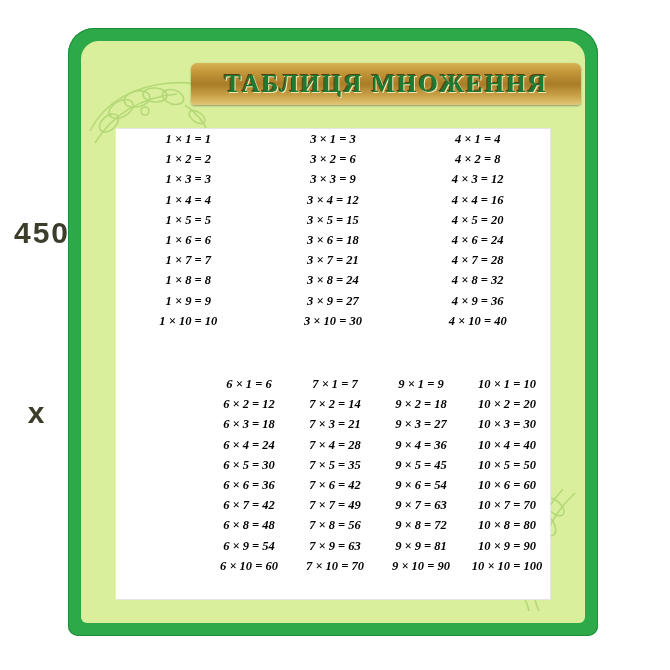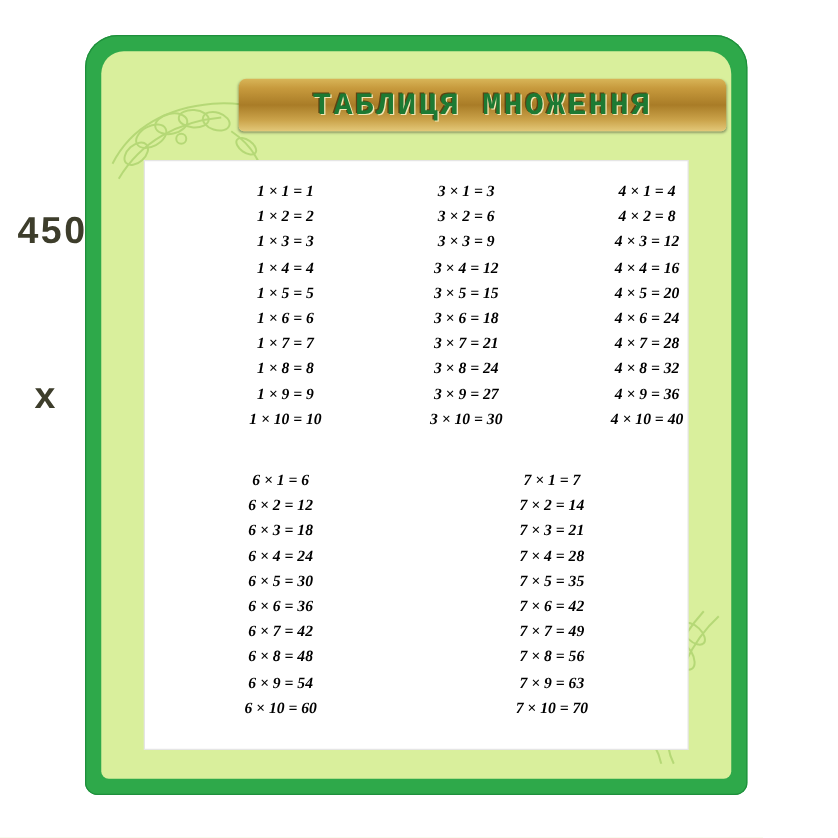--- a/index.html
+++ b/index.html
@@ -31,21 +31,21 @@
     width: 46px;
     text-align: center;
     font-family: "Liberation Sans", sans-serif;
     font-size: 30px;
     font-weight: bold;
     color: #3d3d2b;
     letter-spacing: 2px;
     line-height: 44px;
     white-space: pre;
   }
-  #dimension-label .dl-line { display: block; }
+  #dimension-label .dl-line { display: block; margin-top: 48px; }
 
   
   #poster {
     position: absolute;
     left: 68px;
     top: 28px;
     width: 530px;
     height: 608px;
     background: #2ea94a;
     border-radius: 26px 26px 10px 10px;
@@ -81,21 +81,21 @@
     height: 42px;
     background: linear-gradient(to bottom, #d8b558 0%, #c79a3d 18%, #a97c27 50%, #caa249 78%, #e3c879 100%);
     border-radius: 6px 6px 4px 4px;
     box-shadow: 0 1px 2px rgba(0,0,0,0.35);
   }
   #title-text {
     position: absolute;
     left: 0; right: 0;
     top: 7px;
     text-align: center;
-    font-family: Liberation Mono, monospace;
+    font-family: Liberation Serif, serif;
     font-weight: bold;
     font-size: 25px;
     letter-spacing: 2px;
     color: #1d7a33;
     text-shadow: 1px 1px 0 #f3e6b4, -1px -1px 0 #5c4312;
     white-space: nowrap;
   }
 
   
   #table-card {
@@ -108,22 +108,22 @@
     box-shadow: 0 0 0 1px #e5e5e5;
   }
 
   .table-block {
     position: absolute;
     left: 0;
     width: 434px;
     display: flex;
     justify-content: space-around;
   }
-  #block-top { top: 14px; margin-left: 40px; }
-  #block-bottom { top: 245px; }
+  #block-top { top: 0; }
+  #block-bottom { top: 245px; justify-content: flex-end; }
 
   .col {
     width: 86px;
     text-align: center;
   }
   .row-item {
     font-family: "Liberation Serif", serif;
     font-style: italic;
     font-weight: bold;
     font-size: 12.5px;
@@ -234,18 +234,42 @@
               <div class="row-item">7 × 2 = 14</div>
               <div class="row-item">7 × 3 = 21</div>
               <div class="row-item">7 × 4 = 28</div>
               <div class="row-item">7 × 5 = 35</div>
               <div class="row-item">7 × 6 = 42</div>
               <div class="row-item">7 × 7 = 49</div>
               <div class="row-item">7 × 8 = 56</div>
               <div class="row-item">7 × 9 = 63</div>
               <div class="row-item">7 × 10 = 70</div>
             </div>
+            <div class="col">
+              <div class="row-item">9 × 1 = 9</div>
+              <div class="row-item">9 × 2 = 18</div>
+              <div class="row-item">9 × 3 = 27</div>
+              <div class="row-item">9 × 4 = 36</div>
+              <div class="row-item">9 × 5 = 45</div>
+              <div class="row-item">9 × 6 = 54</div>
+              <div class="row-item">9 × 7 = 63</div>
+              <div class="row-item">9 × 8 = 72</div>
+              <div class="row-item">9 × 9 = 81</div>
+              <div class="row-item">9 × 10 = 90</div>
+            </div>
+            <div class="col">
+              <div class="row-item">10 × 1 = 10</div>
+              <div class="row-item">10 × 2 = 20</div>
+              <div class="row-item">10 × 3 = 30</div>
+              <div class="row-item">10 × 4 = 40</div>
+              <div class="row-item">10 × 5 = 50</div>
+              <div class="row-item">10 × 6 = 60</div>
+              <div class="row-item">10 × 7 = 70</div>
+              <div class="row-item">10 × 8 = 80</div>
+              <div class="row-item">10 × 9 = 90</div>
+              <div class="row-item">10 × 10 = 100</div>
+            </div>
           </div>
       </div>
 
     </div>
   </div>
 </div>
 
 </body></html>

